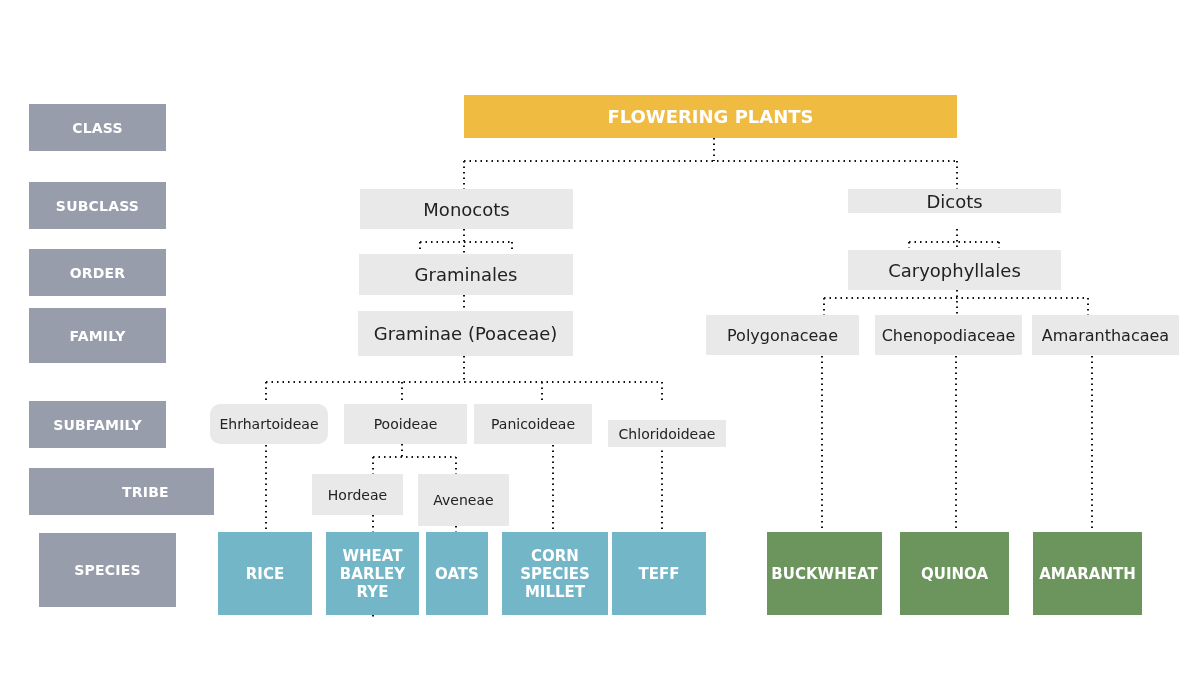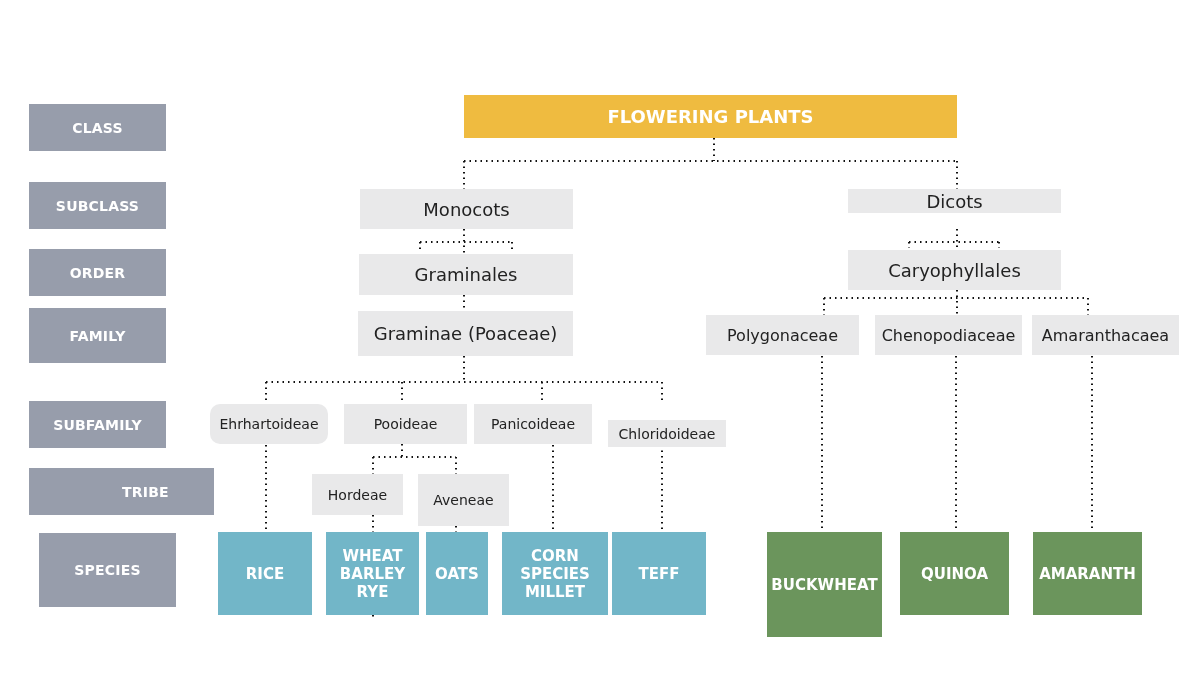--- a/index.html
+++ b/index.html
@@ -110,21 +110,21 @@
 </div>
 <div class="node blue" style="left:502px;top:532px;width:106px;height:83px;flex-direction:column;">
   <span>CORN</span>
   <span>SPECIES</span>
   <span>MILLET</span>
 </div>
 <div class="node blue" style="left:612px;top:532px;width:94px;height:83px;flex-direction:column;">
   <span>TEFF</span>
 </div>
 
-<div class="node green" style="left:767px;top:532px;width:115px;height:105px;">
+<div class="node green" style="left:767px;top:532px;width:115px;height:83px;">
   <span>BUCKWHEAT</span>
 </div>
 <div class="node green" style="left:900px;top:532px;width:109px;height:83px;">
   <span>QUINOA</span>
 </div>
 <div class="node green" style="left:1033px;top:532px;width:109px;height:83px;text-align:center;">
   <span>AMARANTH</span>
 </div>
 
 </body></html>

